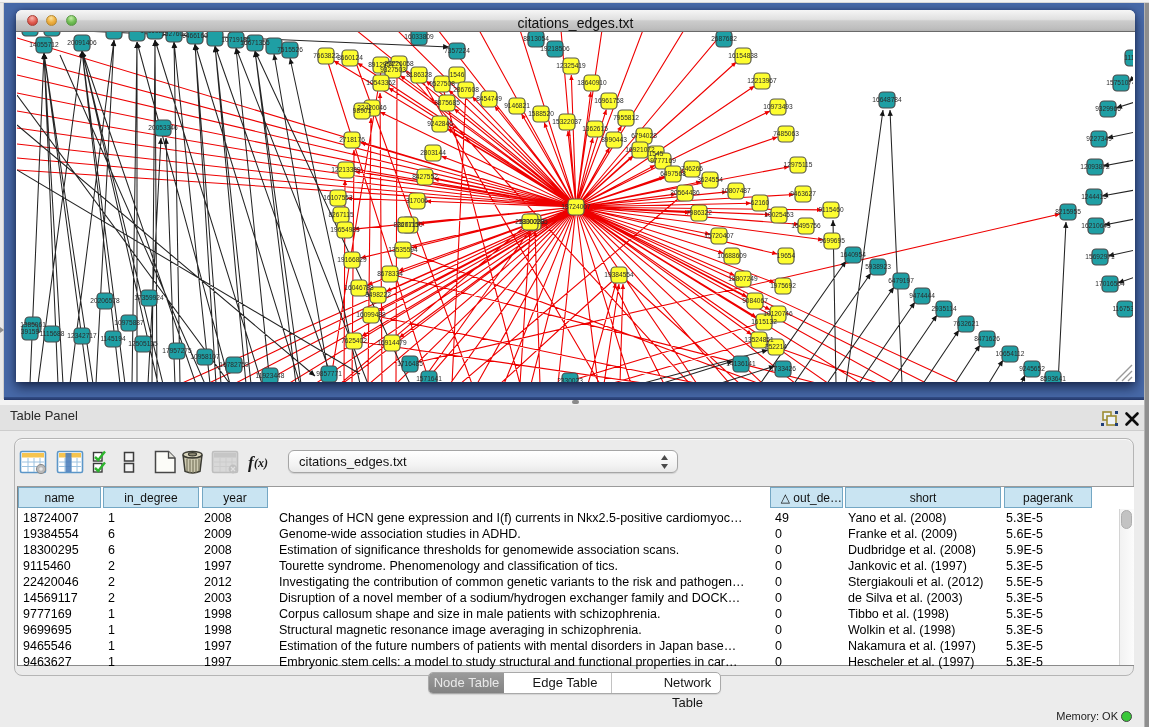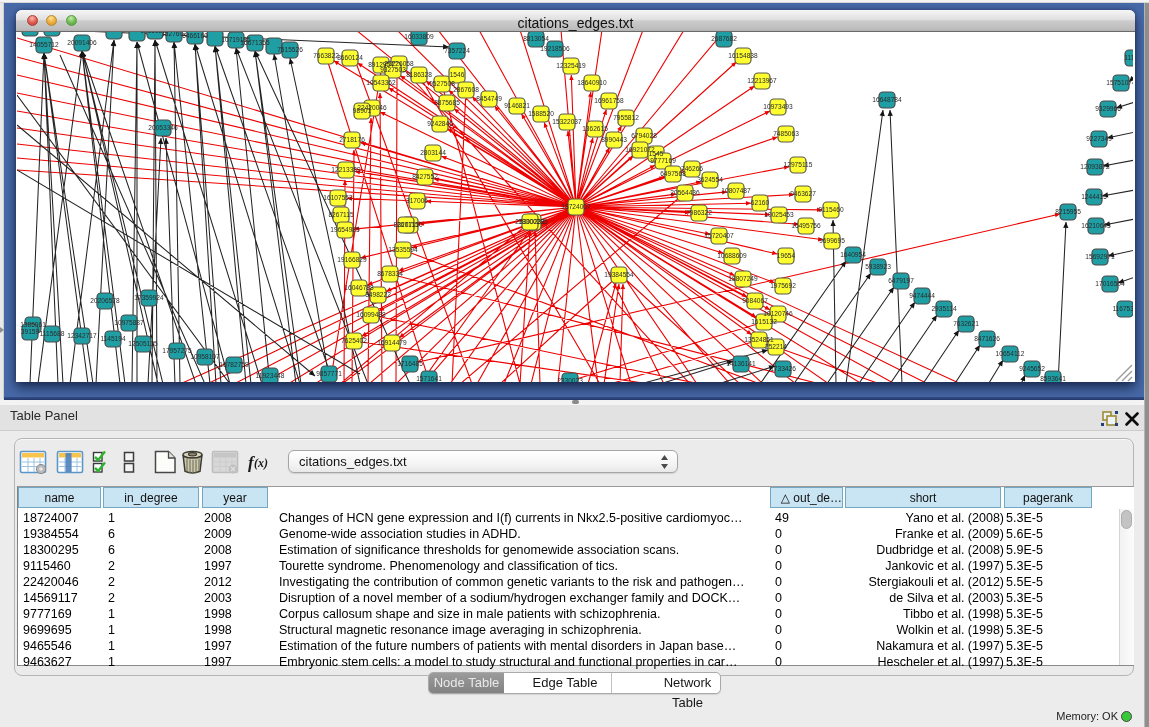--- a/index.html
+++ b/index.html
@@ -40,21 +40,21 @@
     box-shadow:0 1px 1px rgba(0,0,0,.12); font-size:13px; color:#111; line-height:21px; padding-left:10px; }
   
   #tbl { left:17px; top:486px; width:1117px; height:180px; background:#fff;
     border-left:1px solid #808080; border-top:1px solid #9a9a9a; border-bottom:1px solid #8a8a8a; }
   .hc { position:absolute; top:0; height:21px; background:#c9e4f2; border:1px solid #74a7c4;
     font-size:12px; color:#101010; text-align:center; line-height:20px; }
   #rows { position:absolute; left:0; top:22px; font-size:12.5px; color:#000; }
   .row { position:absolute; height:16px; line-height:16px; white-space:nowrap; }
   .c0{position:absolute;left:5px;} .c1{position:absolute;left:90px;} .c2{position:absolute;left:186px;}
   .c3{position:absolute;left:261px;} .c4{position:absolute;left:757px;}
-  .c5{position:absolute;left:830px;width:156px;text-align:right;} .c6{position:absolute;left:988px;}
+  .c5{position:absolute;left:830px;width:156px;text-align:left;} .c6{position:absolute;left:988px;}
   
   #sbtrack { left:1119px; top:509px; width:15px; height:156px; background:linear-gradient(90deg,#f2f2f2,#fcfcfc); border-left:1px solid #d4d4d4; }
   #sbthumb { left:1121px; top:510px; width:11px; height:19px; border-radius:5.5px; background:#c3c3c3; border:1px solid #aeaeae; }
   
   #tabs { left:428px; top:672px; width:293px; height:22px; border:1px solid #a9a9a9; border-radius:5px;
     background:#fff; box-shadow:0 1px 1px rgba(0,0,0,.10); font-size:13px; }
   .seg { position:absolute; top:0; height:20px; line-height:20px; text-align:center; color:#161616; }
   #seg1 { left:0; width:75px; border-radius:4px 0 0 4px; background:linear-gradient(#9b9b9b,#828282); color:#e9e9e9; }
   #seg2 { left:90px; width:92px; }
   #seg3 { left:182px; width:109px; border-left:1px solid #c2c2c2;padding-left:43px; }

